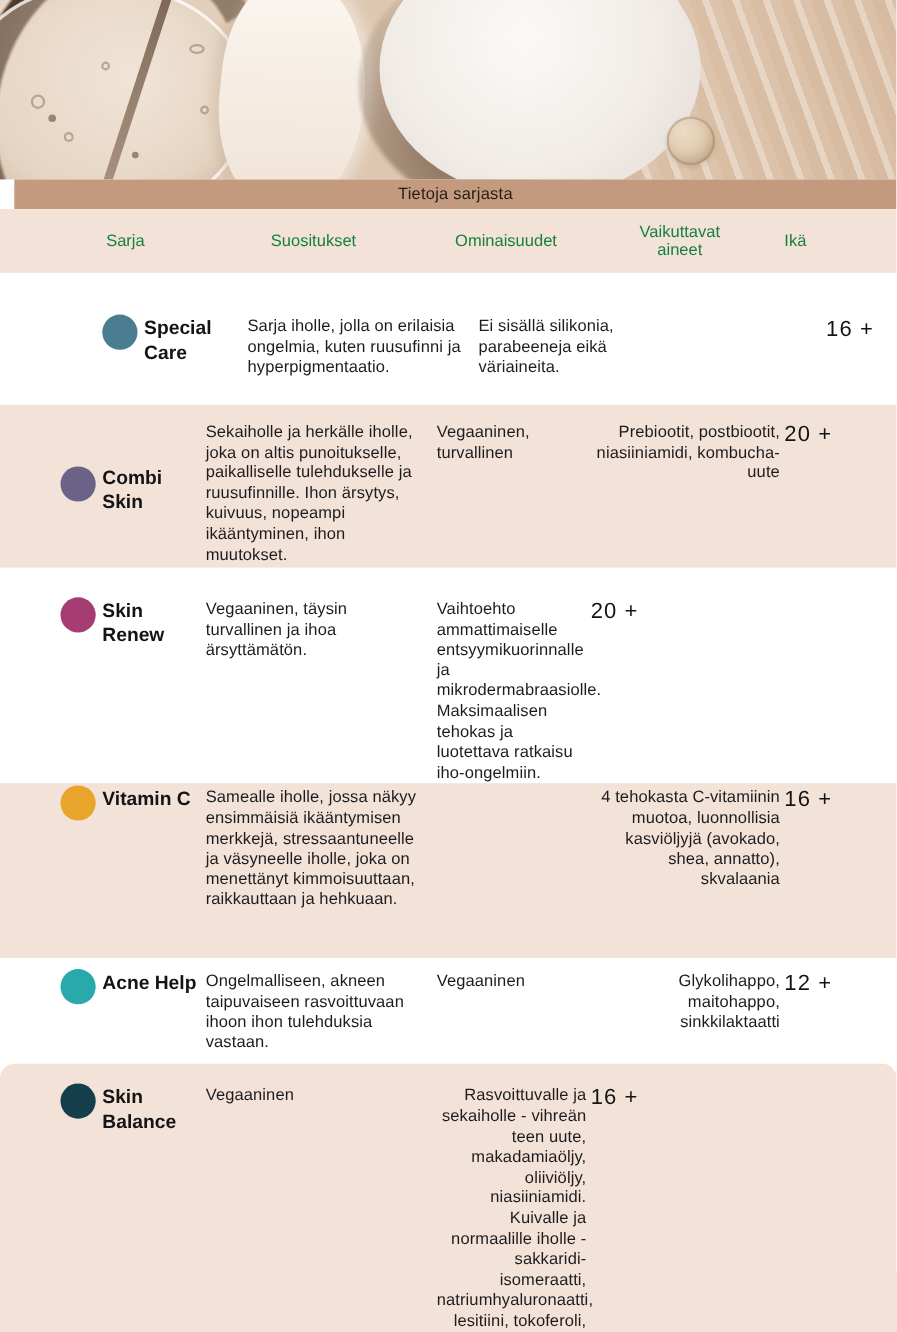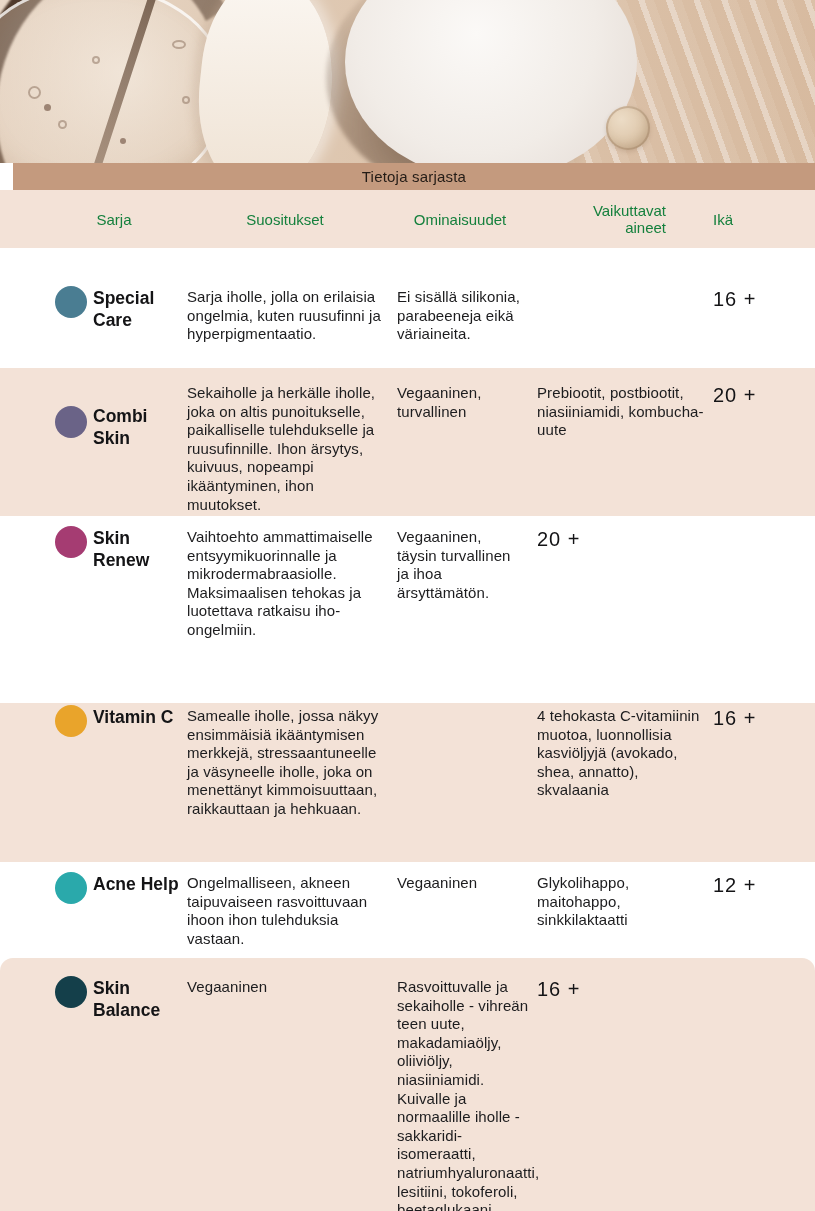--- a/index.html
+++ b/index.html
@@ -37,34 +37,34 @@
     box-shadow:inset 0 0 0 2px rgba(150,118,90,.35), inset -4px -5px 8px rgba(150,118,90,.3), 0 2px 4px rgba(120,90,65,.2); }
   
   .banner { height:27px; background:#c49a7e; display:flex; align-items:center; justify-content:center;margin-left:13px; }
   .banner-title { font-size:15px; color:#241c16; letter-spacing:.2px; }
   
   .grid { display:grid; grid-template-columns:38px 94px 210px 140px 176px 1fr; padding-left:55px; }
   .thead { background:#f3e2d7; min-height:58px; align-items:center; }
   .th { font-size:15px; color:#15803d; text-align:center; padding-right:14px; }
   .th-sarja { grid-column:1 / 3; }
   .th-ika { text-align:left; padding-right:0; }
-  .th-vaikuttavat span { display:inline-block; max-width:96px;text-align:right; }
+  .th-vaikuttavat span { display:inline-block; max-width:96px; }
   .row { align-items:start; }
   .row-alt { background:#f3e2d7; }
-  .r0 { min-height:120px; padding-top:40px; }
+  .r0 { min-height:120px; padding-top:40px;margin-left:38px; }
   .r1 { min-height:148px; padding-top:16px; }
-  .r2 { min-height:187px; padding-top:12px;border-radius:10px; }
+  .r2 { min-height:187px; padding-top:29px;border-radius:10px; }
   .r3 { min-height:159px; padding-top:4px; }
   .r4 { min-height:96px;  padding-top:12px; }
   .r5 { min-height:197px; padding-top:20px;border-radius:13px; }
   .dot { width:32px; height:32px; border-radius:50%; margin-top:-2px; }
-  .offset-down .dot, .offset-down .name { margin-top:22px; }
+  .offset-down .dot, .offset-down .name { margin-top:40px; }
   .name { font-size:17.5px; font-weight:700; line-height:1.25; color:#141416; padding-right:6px; }
   .cell { font-size:15px; line-height:1.24; padding-right:14px; letter-spacing:.1px; }
-  .cell-vaik { padding-right:4px; }
+  .cell-vaik { padding-right:4px;text-align:right; }
   .age { font-size:20px; color:#141416; letter-spacing:1px; white-space:nowrap; }
   
   .footer { height:56px; background:#ffffff; }
   .page-num { font-size:21px; color:#4d7c0f; padding:10px 0 0 55px; }
 </style>
 </head>
 <body>
 
 <div class="photo">
   <div class="shape dark-arc"></div>
@@ -110,22 +110,22 @@
   <div class="name">Combi Skin</div>
   <div class="cell">Sekaiholle ja herkälle iholle, joka on altis punoitukselle, paikalliselle tulehdukselle ja ruusufinnille. Ihon ärsytys, kuivuus, nopeampi ikääntyminen, ihon muutokset.</div>
   <div class="cell">Vegaaninen, turvallinen</div>
   <div class="cell cell-vaik">Prebiootit, postbiootit, niasiiniamidi, kombucha-uute</div>
   <div class="age">20 +</div>
 </div>
 
 <div class="grid row r2">
   <div class="dot" style="background-color: rgb(165, 60, 114);"></div>
   <div class="name">Skin Renew</div>
+  <div class="cell">Vegaaninen, täysin turvallinen ja ihoa ärsyttämätön.</div>
   <div class="cell">Vaihtoehto ammattimaiselle entsyymikuorinnalle ja mikrodermabraasiolle. Maksimaalisen tehokas ja luotettava ratkaisu iho-ongelmiin.</div>
-  <div class="cell">Vegaaninen, täysin turvallinen ja ihoa ärsyttämätön.</div>
   <div class="age">20 +</div>
 </div>
 
 <div class="grid row row-alt r3">
   <div class="dot" style="background-color: rgb(233, 164, 43);"></div>
   <div class="name">Vitamin C</div>
   <div class="cell">Samealle iholle, jossa näkyy ensimmäisiä ikääntymisen merkkejä, stressaantuneelle ja väsyneelle iholle, joka on menettänyt kimmoisuuttaan, raikkauttaan ja hehkuaan.</div>
   <div class="cell"></div>
   <div class="cell cell-vaik">4 tehokasta C-vitamiinin muotoa, luonnollisia kasviöljyjä (avokado, shea, annatto), skvalaania</div>
   <div class="age">16 +</div>

